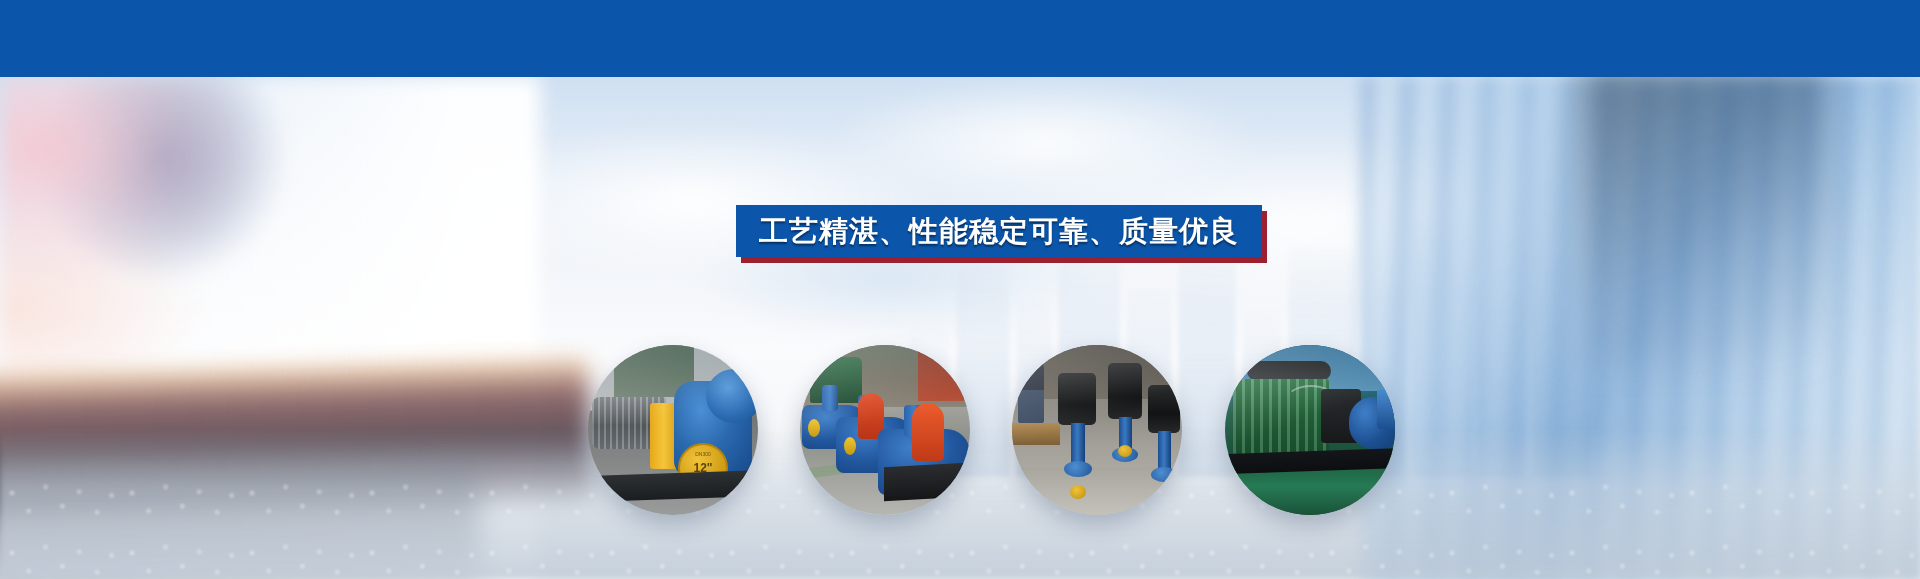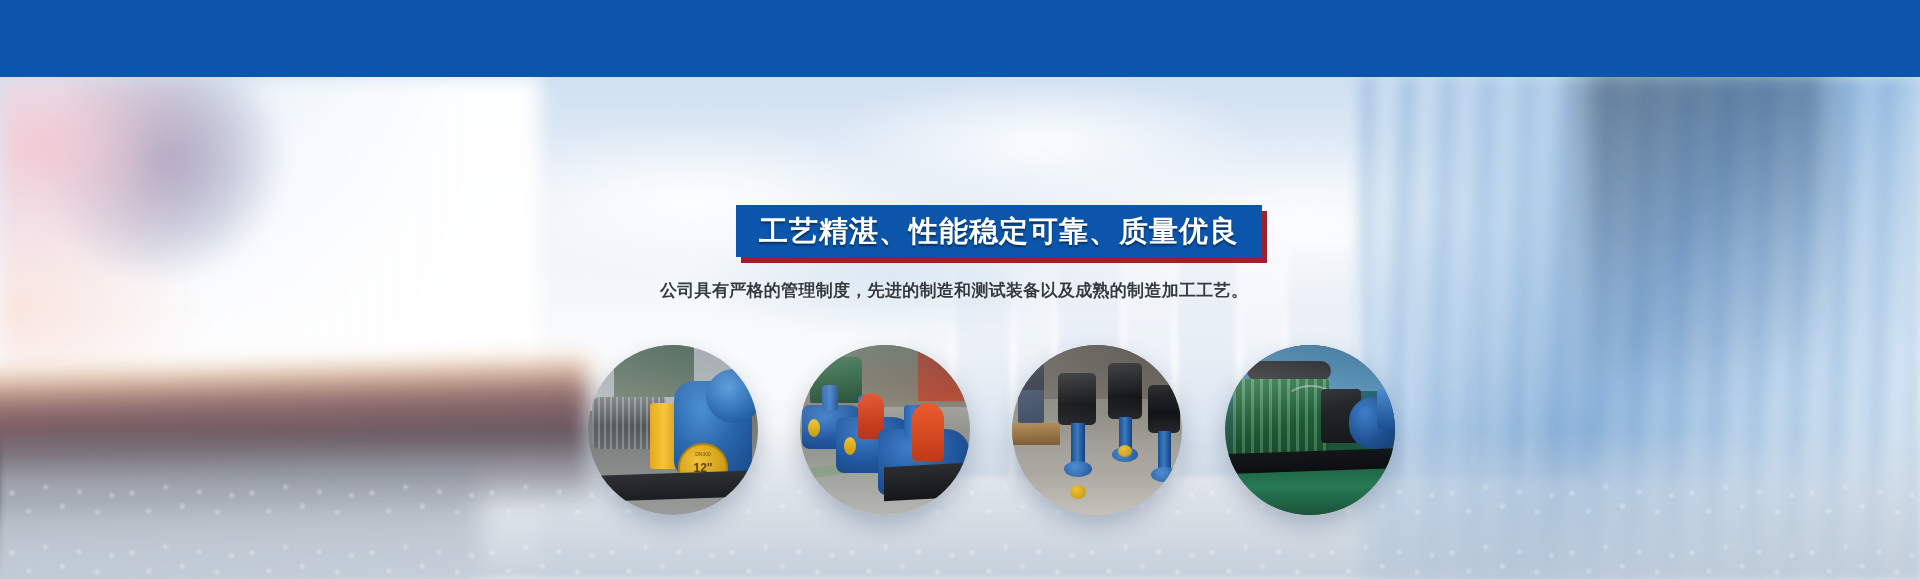--- a/index.html
+++ b/index.html
@@ -506,21 +506,20 @@
     <div class="bg-ground-speckle"></div>
   </div>
 
   <div class="headline-wrap">
     <div class="headline-shadow"></div>
     <div class="headline-plate">
       <span class="headline-text">工艺精湛、性能稳定可靠、质量优良</span>
     </div>
   </div>
 
-  <div class="subtitle">公司具有严格的管理制度，先进的制造和测试装备以及成熟的制造加工工艺。</div>
 
   <div class="circles">
 
     <div class="circ c1">
       <div class="scene s1">
         <div class="back"></div>
         <div class="motor"></div>
         <div class="guard"></div>
         <div class="body"></div>
         <div class="volute"></div>

